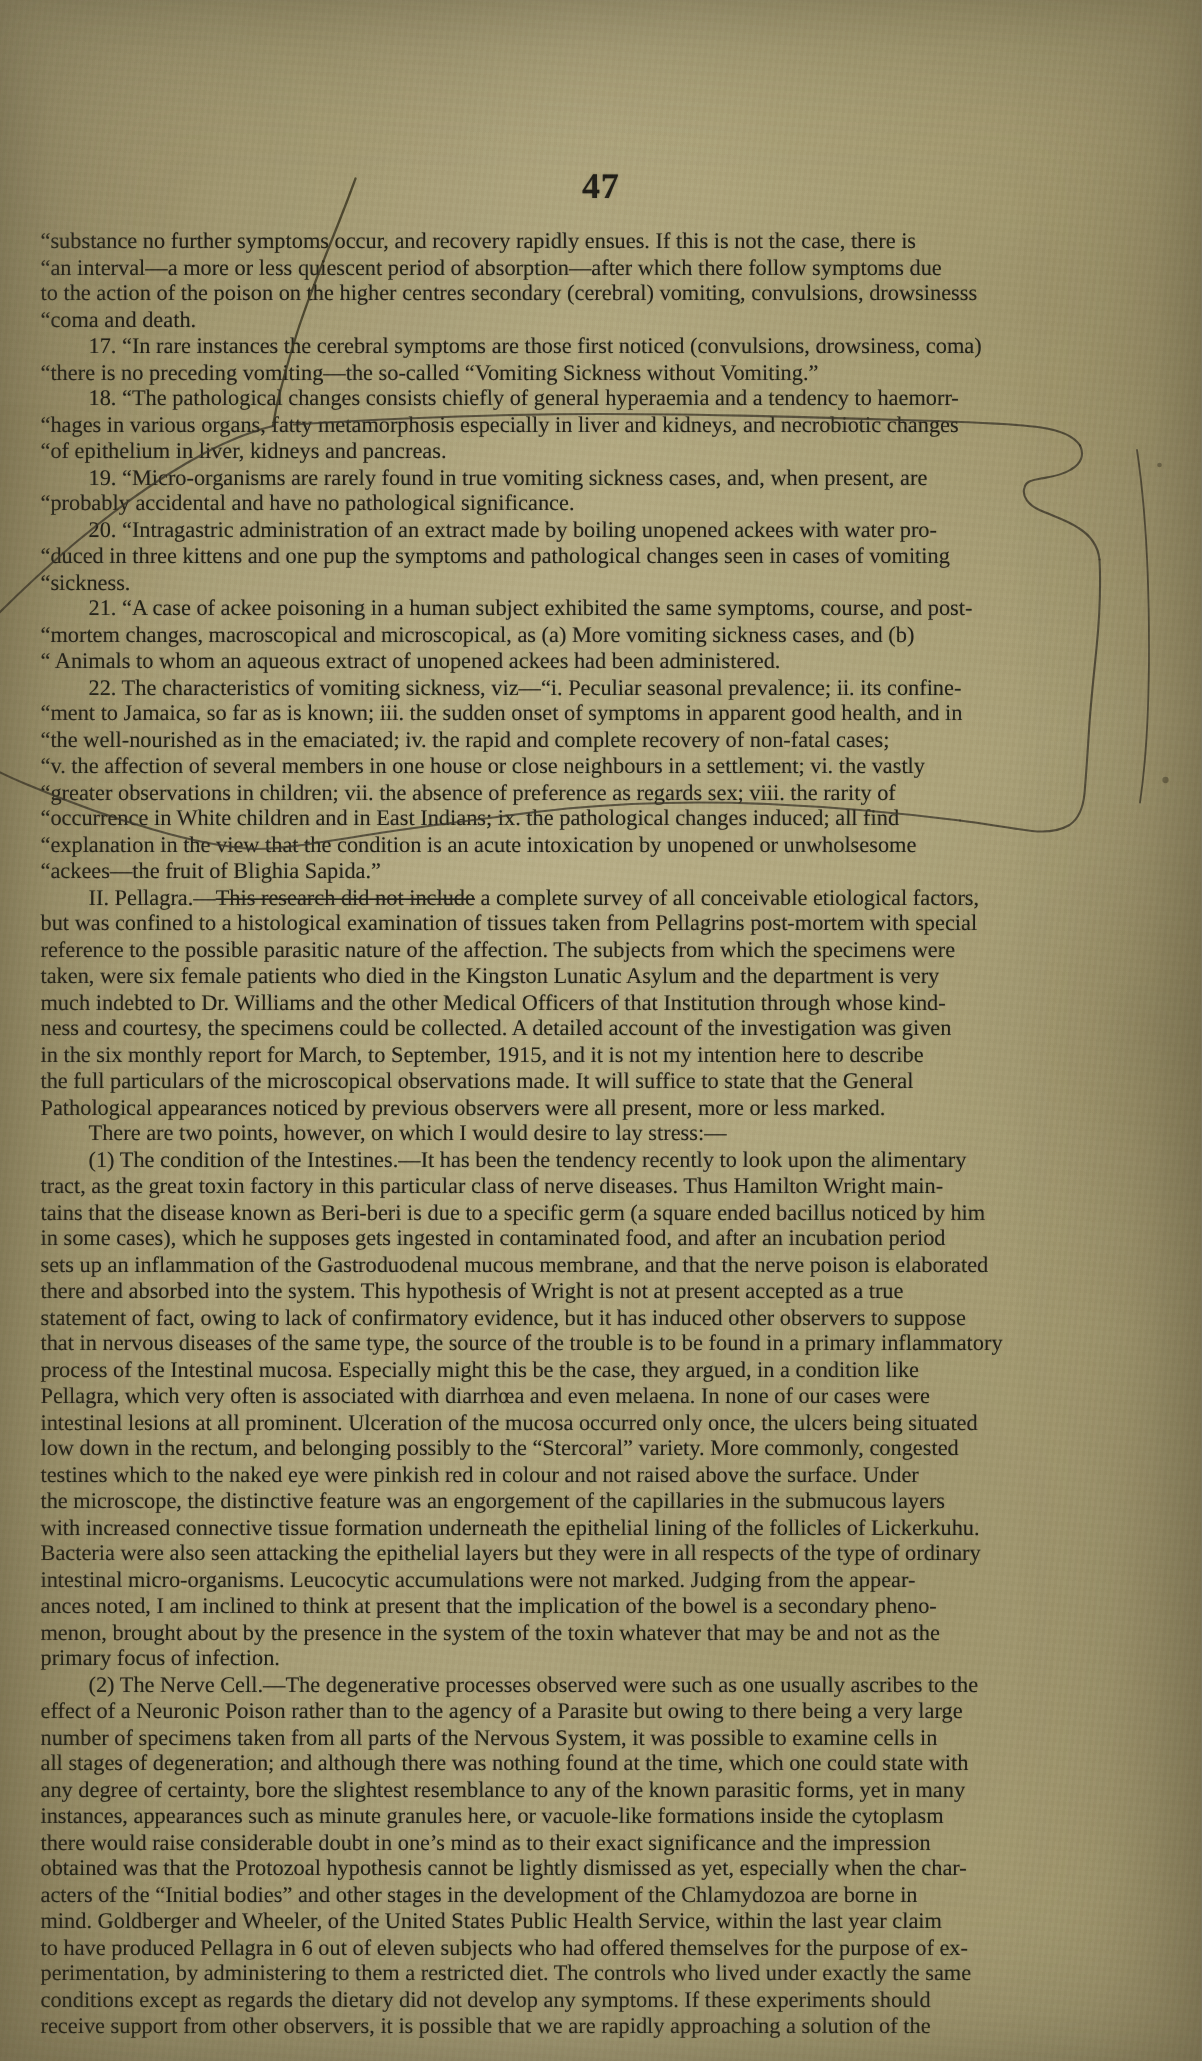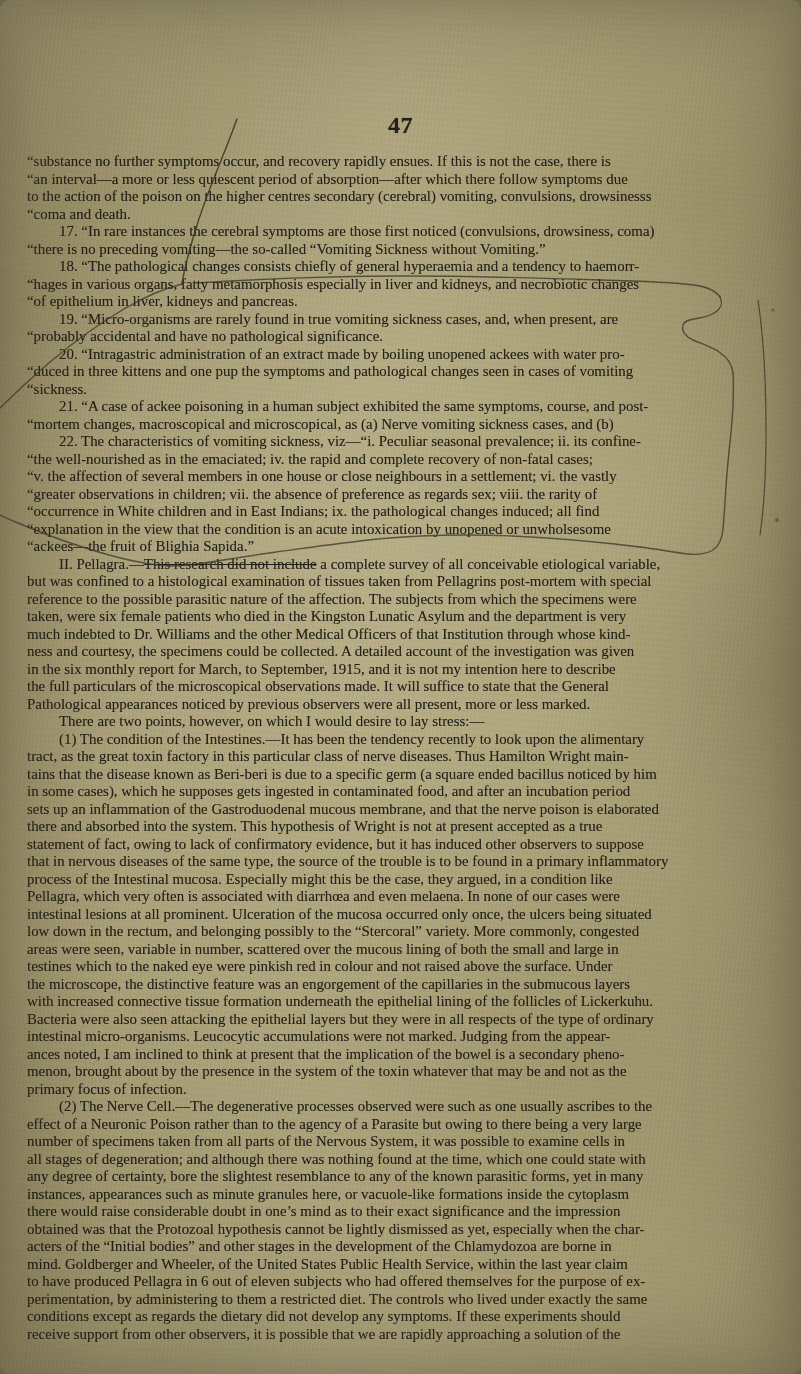--- a/index.html
+++ b/index.html
@@ -10,21 +10,20 @@
   #page {
     position: relative;
     width: 801px;
     height: 1374px;
     overflow: hidden;
     background:
       radial-gradient(ellipse 70% 55% at 48% 42%, rgba(255,250,225,0.10) 0%, rgba(255,250,225,0.0) 70%),
       linear-gradient(92deg, #9c9169 0%, #aaa078 18%, #b0a67e 45%, #aba177 72%, #a1976f 92%, #968c66 100%);
     font-family: "Liberation Serif", "DejaVu Serif", serif;
     color: #22201a;
-    border-radius: 10px;
   }
   
   .grain {
     position: absolute; inset: 0; pointer-events: none;
     background-image:
       radial-gradient(circle at 12% 8%, rgba(120,110,80,0.16) 0%, rgba(120,110,80,0) 26%),
       radial-gradient(circle at 86% 14%, rgba(130,120,88,0.13) 0%, rgba(130,120,88,0) 22%),
       radial-gradient(circle at 30% 62%, rgba(255,252,230,0.08) 0%, rgba(255,252,230,0) 30%),
       radial-gradient(circle at 70% 78%, rgba(110,102,74,0.12) 0%, rgba(110,102,74,0) 28%),
       radial-gradient(circle at 5% 95%, rgba(108,100,72,0.18) 0%, rgba(108,100,72,0) 24%),
@@ -134,31 +133,33 @@
     <p class="hang">“of epithelium in liver, kidneys and pancreas.</p>
 
     <p class="ind">19.  “Micro-organisms are rarely found in true vomiting sickness cases, and, when present, are</p>
     <p class="hang">“probably accidental and have no pathological significance.</p>
 
     <p class="ind">20.  “Intragastric administration of an extract made by boiling unopened ackees with water pro-</p>
     <p class="hang">“duced in three kittens and one pup the symptoms and pathological changes seen in cases of vomiting</p>
     <p class="hang">“sickness.</p>
 
     <p class="ind">21.  “A case of ackee poisoning in a human subject exhibited the same symptoms, course, and post-</p>
-    <p class="hang">“mortem changes, macroscopical and microscopical, as (a) Nerve vomiting sickness cases, and (b)</p>
+    <p class="hang">“mortem changes, macroscopical and microscopical, as (a) More vomiting sickness cases, and (b)</p>
+    <p class="hang">“ Animals to whom an aqueous extract of unopened ackees had been administered.</p>
 
     <p class="ind">22. The characteristics of vomiting sickness, viz—“i. Peculiar seasonal prevalence; ii. its confine-</p>
+    <p class="hang">“ment to Jamaica, so far as is known; iii. the sudden onset of symptoms in apparent good health, and in</p>
     <p class="hang">“the well-nourished as in the emaciated; iv. the rapid and  complete  recovery  of  non-fatal  cases;</p>
     <p class="hang">“v. the affection of several members in one house or close neighbours in a  settlement; vi. the  vastly</p>
     <p class="hang">“greater observations in children; vii. the absence of preference as  regards sex; viii. the  rarity  of</p>
     <p class="hang">“occurrence in White children  and in East Indians; ix. the pathological  changes induced;  all find</p>
     <p class="hang">“explanation in the view that the condition is an acute intoxication by unopened or unwholsesome</p>
     <p class="hang">“ackees—the fruit of Blighia Sapida.”</p>
 
-    <p class="ind"><span>II.</span> <span class="it">Pellagra.</span><span>—</span><span class="strike">This research did not include</span><span> a complete survey of all conceivable etiological variable,</span></p>
+    <p class="ind"><span>II.</span> <span class="it">Pellagra.</span><span>—</span><span class="strike">This research did not include</span><span> a complete survey of all conceivable etiological factors,</span></p>
     <p class="hang">but was confined to a histological examination of tissues taken from Pellagrins post-mortem with special</p>
     <p class="hang">reference to the possible parasitic nature of  the affection.   The  subjects  from which the specimens were</p>
     <p class="hang">taken, were six female patients who died in the Kingston Lunatic Asylum and the department is very</p>
     <p class="hang">much indebted to Dr. Williams and the other Medical Officers of that Institution through whose kind-</p>
     <p class="hang">ness and courtesy, the specimens could be collected.   A detailed account of the investigation was given</p>
     <p class="hang">in the six monthly report for March, to September, 1915, and it is not my intention here to describe</p>
     <p class="hang">the full particulars of the microscopical observations made.   It will suffice to state that the General</p>
     <p class="hang">Pathological appearances noticed by previous observers were all present, more or less marked.</p>
     <p class="ind">There are two points, however, on which I would desire to lay stress:—</p>
 
@@ -167,21 +168,20 @@
     <p class="hang">tains that the disease known as Beri-beri is due to a specific germ (a square ended bacillus noticed by him</p>
     <p class="hang">in some cases), which he supposes  gets ingested in contaminated food, and after an incubation period</p>
     <p class="hang">sets up an inflammation of the Gastroduodenal mucous membrane, and that the nerve poison is elaborated</p>
     <p class="hang">there and absorbed into the system.   This hypothesis of Wright is not at present accepted as a true</p>
     <p class="hang">statement of fact, owing to lack of confirmatory evidence, but it has induced other observers to suppose</p>
     <p class="hang">that in nervous diseases of the same type, the source of the trouble is to be found in a primary inflammatory</p>
     <p class="hang">process of the Intestinal mucosa.   Especially might this be the case, they argued, in a condition like</p>
     <p class="hang">Pellagra, which very often is associated with diarrhœa and even melaena.   In none of our cases were</p>
     <p class="hang">intestinal lesions at all prominent.   Ulceration of the mucosa occurred only once, the ulcers being situated</p>
     <p class="hang">low down in the rectum, and belonging possibly to the “Stercoral” variety.   More commonly, congested</p>
-    <p class="hang">areas were seen, variable in number, scattered over the mucous lining of both the  small and large in</p>
     <p class="hang">testines which to the naked eye were pinkish red in colour and not raised above the surface.   Under</p>
     <p class="hang">the microscope, the distinctive feature was an engorgement of the capillaries in the submucous layers</p>
     <p class="hang">with increased connective tissue formation underneath the epithelial lining of the follicles of Lickerkuhu.</p>
     <p class="hang">Bacteria were also seen attacking the epithelial layers but they were in all respects of the type of ordinary</p>
     <p class="hang">intestinal micro-organisms.   Leucocytic accumulations were not marked.   Judging from the appear-</p>
     <p class="hang">ances noted, I am inclined to think at present that the implication of the bowel is a secondary pheno-</p>
     <p class="hang">menon, brought about by the presence in the system of the toxin whatever that may be and not as the</p>
     <p class="hang">primary focus of infection.</p>
 
     <p class="ind"><span>(2)</span> <span class="it">The Nerve Cell.</span><span>—</span><span>The degenerative processes observed were such as one usually ascribes to the</span></p>

